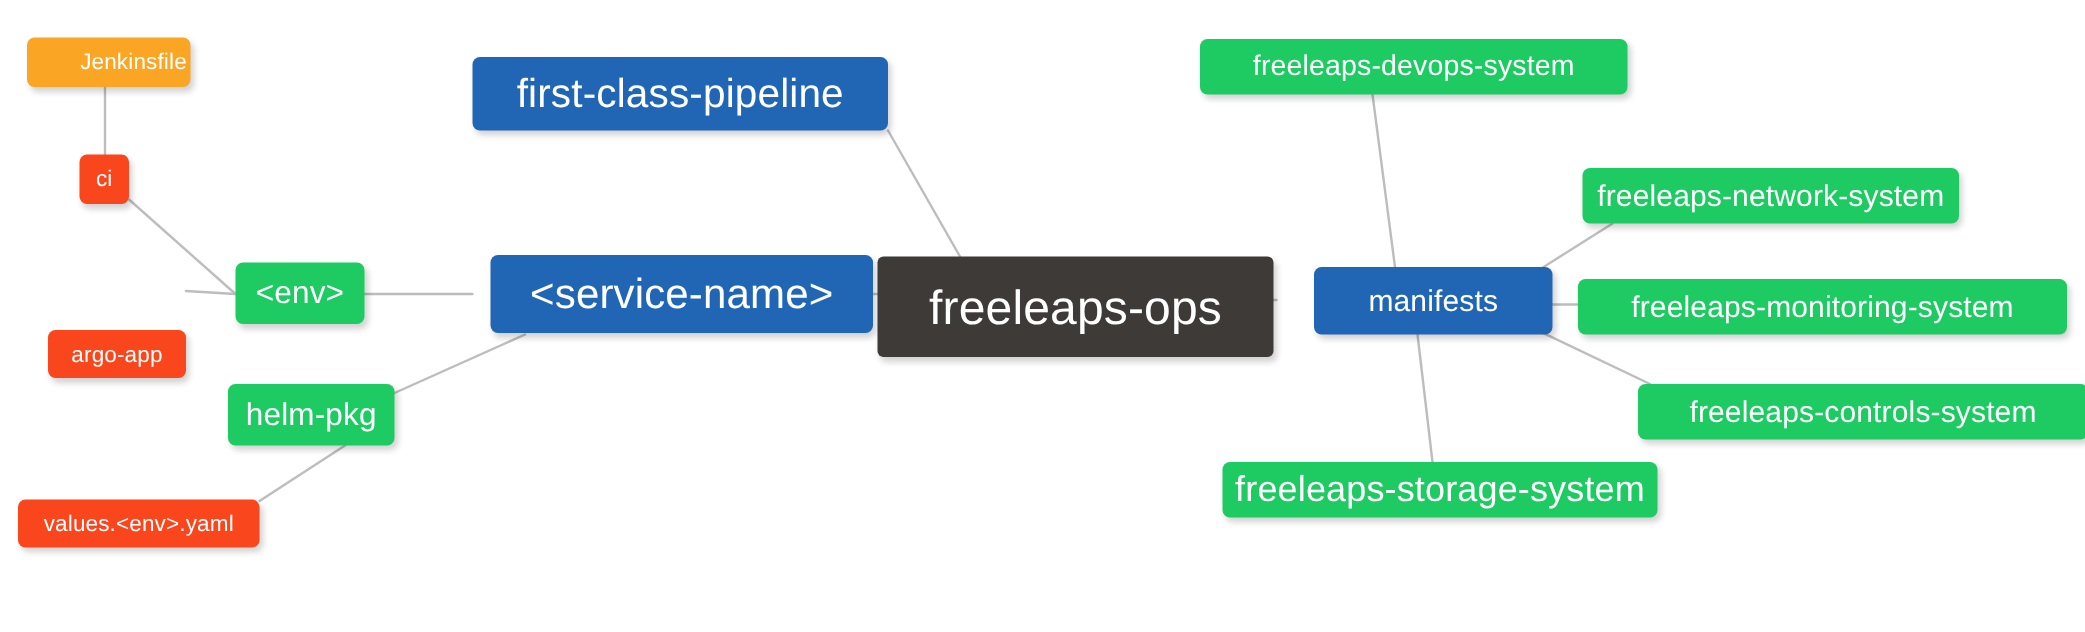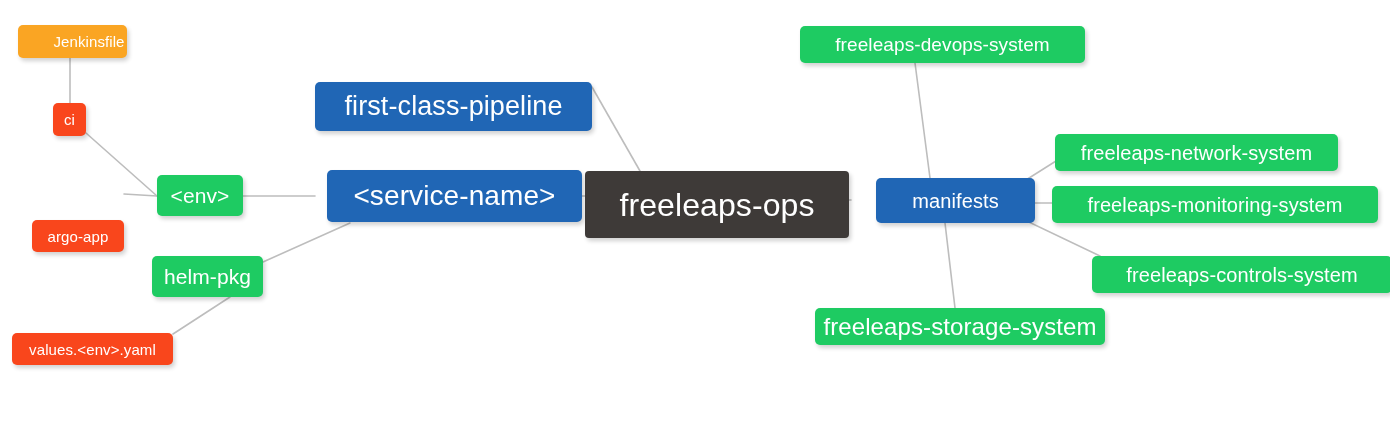--- a/index.html
+++ b/index.html
@@ -65,23 +65,23 @@
       <line x1="1010" y1="213" x2="1100" y2="256" stroke="#bdbdbd" stroke-width="1.6" stroke-linecap="round"></line>
       <line x1="945" y1="223" x2="955" y2="308" stroke="#bdbdbd" stroke-width="1.6" stroke-linecap="round"></line>
     </svg>
   <div id="node-layer">
       <div class="mm-node" style="left: 18px; top: 25px; width: 109px; height: 33px; background: rgb(250, 165, 35); font-size: 15px; padding-left: 33px;">Jenkinsfile</div>
       <div class="mm-node" style="left: 53px; top: 103px; width: 33px; height: 33px; background: rgb(249, 70, 28); font-size: 15px;">ci</div>
       <div class="mm-node" style="left: 32px; top: 177px; width: 92px; height: 32px; background: rgb(249, 70, 28); font-size: 15px; margin-top: 43px;">argo-app</div>
       <div class="mm-node" style="left: 157px; top: 175px; width: 86px; height: 41px; background: rgb(30, 203, 98); font-size: 21px; text-align: right;">&lt;env&gt;</div>
       <div class="mm-node" style="left: 152px; top: 256px; width: 111px; height: 41px; background: rgb(30, 203, 98); font-size: 21px;">helm-pkg</div>
       <div class="mm-node" style="left: 12px; top: 333px; width: 161px; height: 32px; background: rgb(249, 70, 28); font-size: 15px;">values.&lt;env&gt;.yaml</div>
-      <div class="mm-node" style="left: 315px; top: 38px; width: 277px; height: 49px; background: rgb(32, 102, 181); font-size: 27px; margin-top: 44px;">first-class-pipeline</div>
+      <div class="mm-node" style="left: 315px; top: 38px; width: 277px; height: 49px; background: rgb(32, 102, 181); font-size: 27px;">first-class-pipeline</div>
       <div class="mm-node" style="left: 315px; top: 170px; width: 255px; height: 52px; background: rgb(32, 102, 181); font-size: 28px; margin-left: 12px;">&lt;service-name&gt;</div>
       <div class="mm-node root" style="left: 585px; top: 171px; width: 264px; height: 67px; background: rgb(62, 58, 56); font-size: 32px;">freeleaps-ops</div>
       <div class="mm-node" style="left: 851px; top: 178px; width: 159px; height: 45px; background: rgb(32, 102, 181); font-size: 20px; margin-left: 25px;">manifests</div>
       <div class="mm-node" style="left: 800px; top: 26px; width: 285px; height: 37px; background: rgb(30, 203, 98); font-size: 19px;">freeleaps-devops-system</div>
-      <div class="mm-node" style="left: 1055px; top: 112px; width: 283px; height: 37px; background: rgb(30, 203, 98); font-size: 20px; margin-top: 22px;">freeleaps-network-system</div>
+      <div class="mm-node" style="left: 1055px; top: 112px; width: 251px; height: 37px; background: rgb(30, 203, 98); font-size: 20px;">freeleaps-network-system</div>
       <div class="mm-node" style="left: 1052px; top: 186px; width: 326px; height: 37px; background: rgb(30, 203, 98); font-size: 20px;">freeleaps-monitoring-system</div>
       <div class="mm-node" style="left: 1055px; top: 256px; width: 300px; height: 37px; background: rgb(30, 203, 98); font-size: 20px; margin-left: 37px;">freeleaps-controls-system</div>
       <div class="mm-node" style="left: 815px; top: 308px; width: 290px; height: 37px; background: rgb(30, 203, 98); font-size: 24px;">freeleaps-storage-system</div>
     </div>
 </div>
 
 </body></html>

